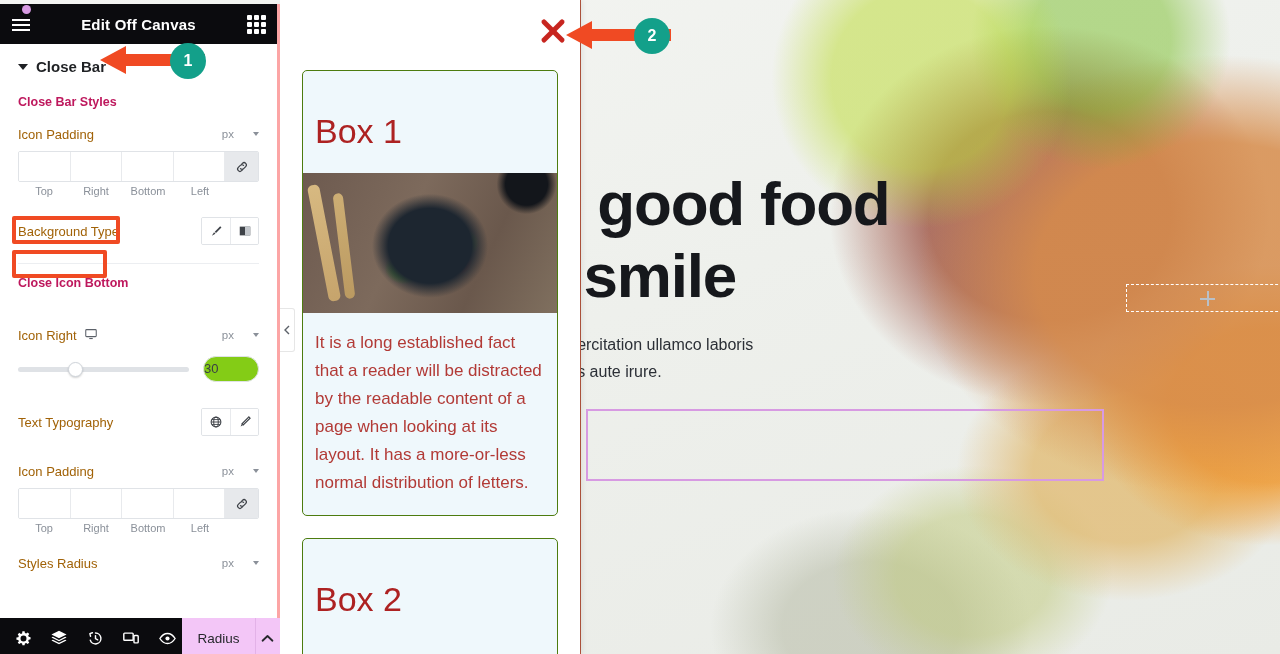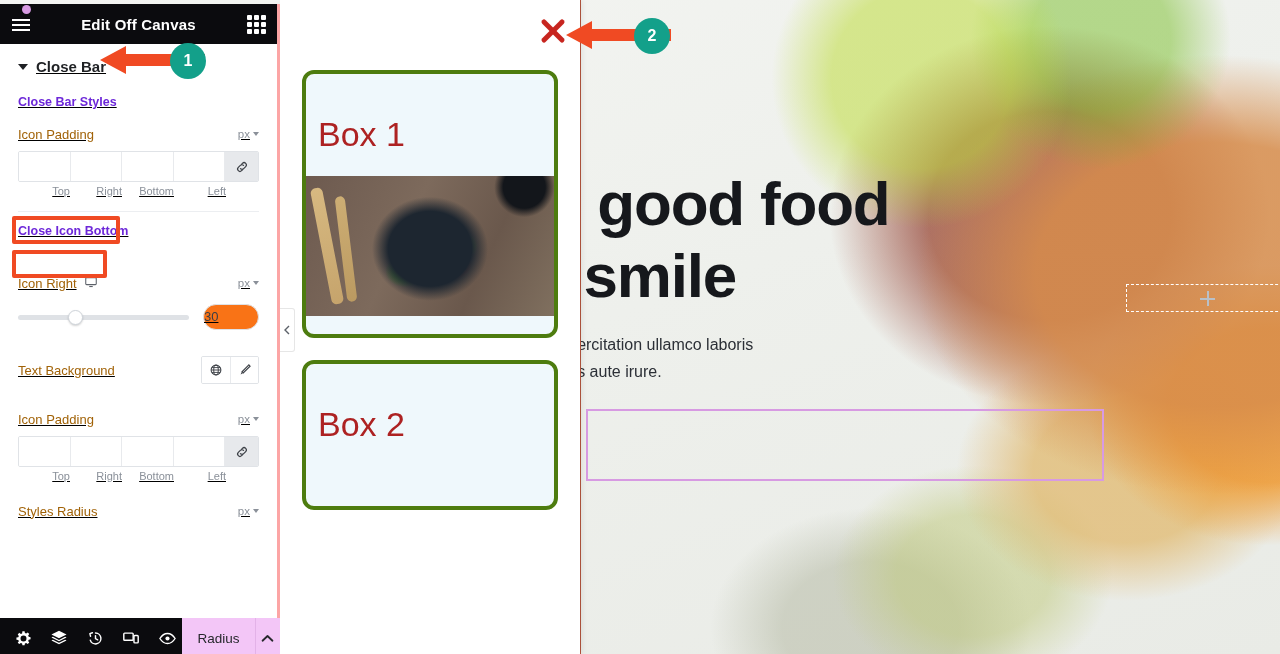--- a/index.html
+++ b/index.html
@@ -70,22 +70,22 @@
   .oc-close {
     position: absolute; left: 256px; top: 14px;
     width: 34px; height: 34px; cursor: pointer;
     display: flex; align-items: center; justify-content: center;
   }
   .oc-close svg { display: block; }
   .oc-body { position: absolute; left: 0; top: 70px; width: 300px; }
   .oc-card {
     margin: 0 22px 22px 22px;
     background: #eff8fc;
-    border: 4px solid #4d7c0f;
-    border-radius: 12px;
+    border: 1px solid #4d7c0f;
+    border-radius: 5px;
     padding: 22px 0 18px 0;
     overflow: hidden;
   }
   .oc-card h2 {
     font-size: 34px; line-height: 40px; font-weight: 400;
     color: #ad2222; padding: 18px 12px 22px 12px;
   }
   .oc-card .thumb {
     width: 100%; height: 140px;
     background:
@@ -155,45 +155,45 @@
     letter-spacing: 0.2px;
   }
   .ed-grid {
     position: absolute; right: 11px; top: 11px;
     width: 19px; height: 19px;
     display: grid; grid-template-columns: repeat(3, 5px);
     grid-template-rows: repeat(3, 5px); gap: 2px; cursor: pointer;
   }
   .ed-grid span { background: #fff; border-radius: 1px; }
 
-  .ed-scroll { height: 574px; overflow: hidden; position: relative; text-decoration: underline; }
+  .ed-scroll { height: 574px; overflow: hidden; position: relative; }
 
   .section-head {
     display: flex; align-items: center; gap: 8px;
     padding: 14px 18px 12px 18px; cursor: pointer;
   }
   .section-head .caret {
     width: 0; height: 0; border-left: 5px solid transparent;
     border-right: 5px solid transparent; border-top: 6px solid #1f2124;
   }
   .section-head .t { font-size: 15px; font-weight: 700; color: #1f2124; }
 
   .sub-head {
-    font-size: 12.5px; font-weight: 700; color: #6d28d9;
+    font-size: 12.5px; font-weight: 700; color: #be185d;
     padding: 8px 18px 10px 18px;
   }
   .ctrl-row {
     display: flex; align-items: center; justify-content: space-between;
     padding: 6px 18px 4px 18px; min-height: 28px;
   }
   .ctrl-label {
     font-size: 13px; color: #a16207; display: flex; align-items: center; gap: 7px;
   }
   .unit {
-    font-size: 11.5px; color: #8a9099; display: flex; align-items: center; gap: 3px;
+    font-size: 11.5px; color: #8a9099; display: flex; align-items: center; gap: 19px;
     cursor: pointer;
   }
   .unit .chev {
     width: 0; height: 0; border-left: 3.5px solid transparent;
     border-right: 3.5px solid transparent; border-top: 4px solid #8a9099;
   }
   .dim-grid {
     display: flex; margin: 4px 18px 0 18px;
     border: 1px solid #e0e3e7; border-radius: 2px; overflow: hidden;
   }
@@ -202,21 +202,21 @@
     cursor: text;
   }
   .dim-grid .link {
     width: 33px; height: 29px; background: #e7e9ec;
     display: flex; align-items: center; justify-content: center; cursor: pointer;
   }
   .dim-labels {
     display: flex; margin: 3px 18px 0 18px; padding-right: 33px;
   }
   .dim-labels span {
-    flex: 1; text-align: right; font-size: 11px; color: #8a9099;
+    flex: 1; text-align: center; font-size: 11px; color: #8a9099;
   }
   .btn-group {
     display: flex; border: 1px solid #e0e3e7; border-radius: 2px; overflow: hidden;
   }
   .btn-group .gb {
     width: 28px; height: 26px; display: flex; align-items: center;
     justify-content: center; background: #fff; cursor: pointer;
     border-left: 1px solid #e8eaed;
   }
   .btn-group .gb:first-child { border-left: none; }
@@ -233,21 +233,21 @@
     position: relative; cursor: pointer;
   }
   .slider-thumb {
     position: absolute; left: 29%; top: -5px; width: 15px; height: 15px;
     border-radius: 50%; background: #fff; border: 1px solid #cfd4da;
     box-shadow: 0 1px 2px rgba(0,0,0,0.18);
   }
   .num-input {
     width: 56px; height: 26px; border: 1px solid #dfe2e6; border-radius: 13px;
     font-size: 13px; color: #3a3e45; padding-left: 0; line-height: 24px;
-    background: #f97316; cursor: text;
+    background: #84cc16; cursor: text;
   }
 
   
   .redbox {
     position: absolute; border: 4px solid #f04a23; border-radius: 2px;
     pointer-events: none;
   }
 
   
   .ed-bottom {
@@ -307,20 +307,21 @@
         <line x1="5" y1="5" x2="23" y2="23" stroke="#c7251f" stroke-width="5" stroke-linecap="round"></line>
         <line x1="23" y1="5" x2="5" y2="23" stroke="#c7251f" stroke-width="5" stroke-linecap="round"></line>
       </svg>
     </div>
 
     <div class="oc-body">
 
       <div class="oc-card">
         <h2>Box 1</h2>
         <div class="thumb"></div>
+        <p>It is a long established fact that a reader will be distracted by the readable content of a page when looking at its layout.  It has a more-or-less normal distribution of letters.</p>
       </div>
 
       <div class="oc-card" style="padding-bottom:40px">
         <h2>Box 2</h2>
       </div>
 
     </div>
   </div>
 
   <div class="oc-handle">
@@ -380,20 +381,37 @@
           </svg>
         </div>
       </div>
       <div class="dim-labels">
         <span>Top</span>
         <span>Right</span>
         <span>Bottom</span>
         <span>Left</span>
       </div>
 
+      <div class="ctrl-row" style="margin-top:14px">
+        <span class="ctrl-label">Background Type</span>
+        <span class="btn-group">
+          <span class="gb">
+            <svg width="14" height="14" viewBox="0 0 16 16" aria-hidden="true">
+              <path d="M12.8 2.6 6.6 8.8l1.4 1.4 6.2-6.2z" fill="#3e4248"></path>
+              <path d="M5.8 9.4 3.2 13.4l4.2-2.4z" fill="#3e4248"></path>
+            </svg>
+          </span>
+          <span class="gb">
+            <svg width="14" height="14" viewBox="0 0 16 16" aria-hidden="true">
+              <rect x="2" y="3" width="12" height="10" fill="#3e4248"></rect>
+              <rect x="8" y="3" width="6" height="10" fill="#c3c7cc"></rect>
+            </svg>
+          </span>
+        </span>
+      </div>
 
       <div class="divider"></div>
 
       <div class="sub-head">Close Icon Bottom</div>
 
 
       <div class="ctrl-row" style="margin-top:20px">
         <span class="ctrl-label">
           <span>Icon Right</span>
           <span>
@@ -409,21 +427,21 @@
         </span>
       </div>
       <div class="slider-row">
         <span class="slider-track">
           <span class="slider-thumb"></span>
         </span>
         <span class="num-input">30</span>
       </div>
 
       <div class="ctrl-row" style="margin-top:20px">
-        <span class="ctrl-label">Text Background</span>
+        <span class="ctrl-label">Text Typography</span>
         <span class="btn-group">
           <span class="gb">
             <svg width="14" height="14" viewBox="0 0 16 16" aria-hidden="true">
               <circle cx="8" cy="8" r="5.6" fill="none" stroke="#3e4248" stroke-width="1.2"></circle>
               <ellipse cx="8" cy="8" rx="2.6" ry="5.6" fill="none" stroke="#3e4248" stroke-width="1.1"></ellipse>
               <line x1="2.4" y1="8" x2="13.6" y2="8" stroke="#3e4248" stroke-width="1.1"></line>
               <line x1="3.2" y1="5.2" x2="12.8" y2="5.2" stroke="#3e4248" stroke-width="1"></line>
               <line x1="3.2" y1="10.8" x2="12.8" y2="10.8" stroke="#3e4248" stroke-width="1"></line>
             </svg>
           </span>

